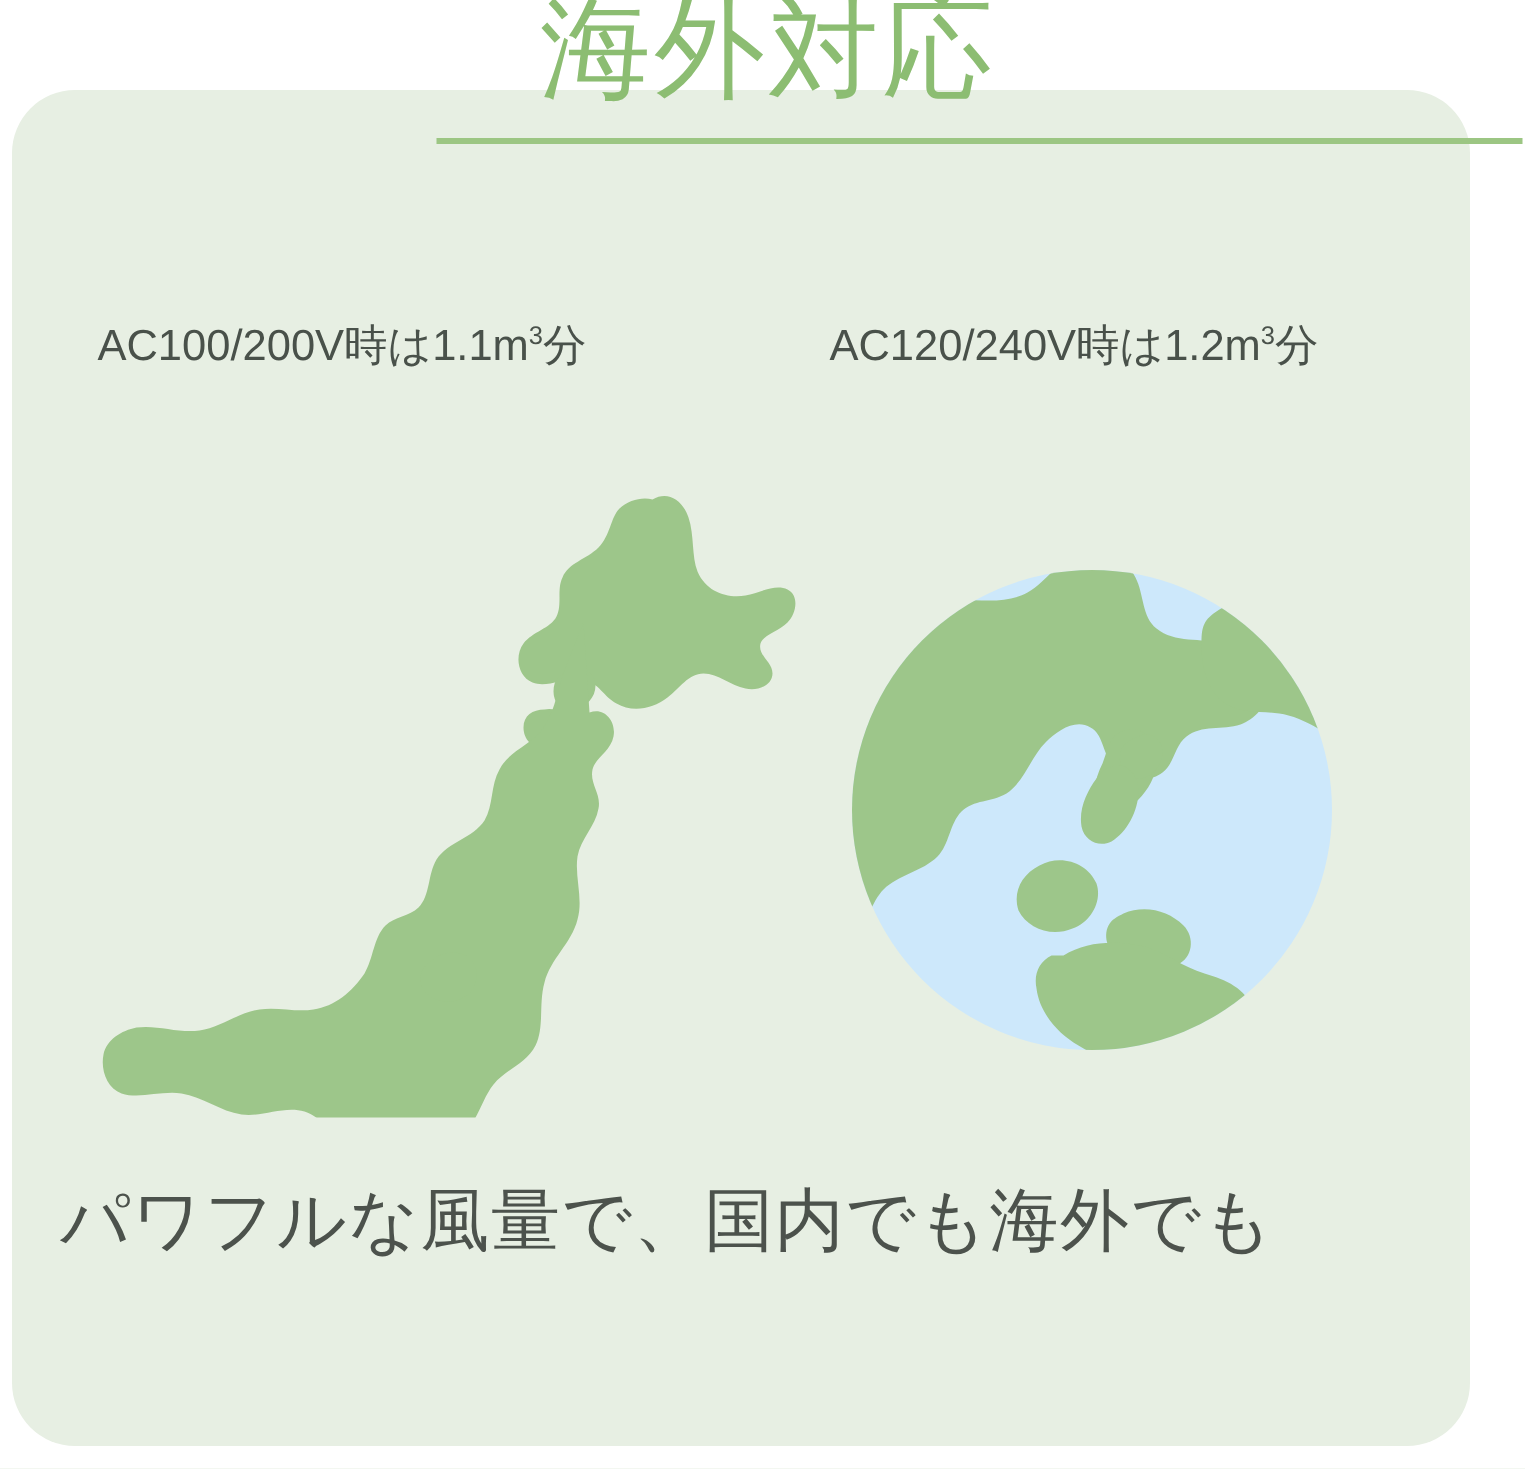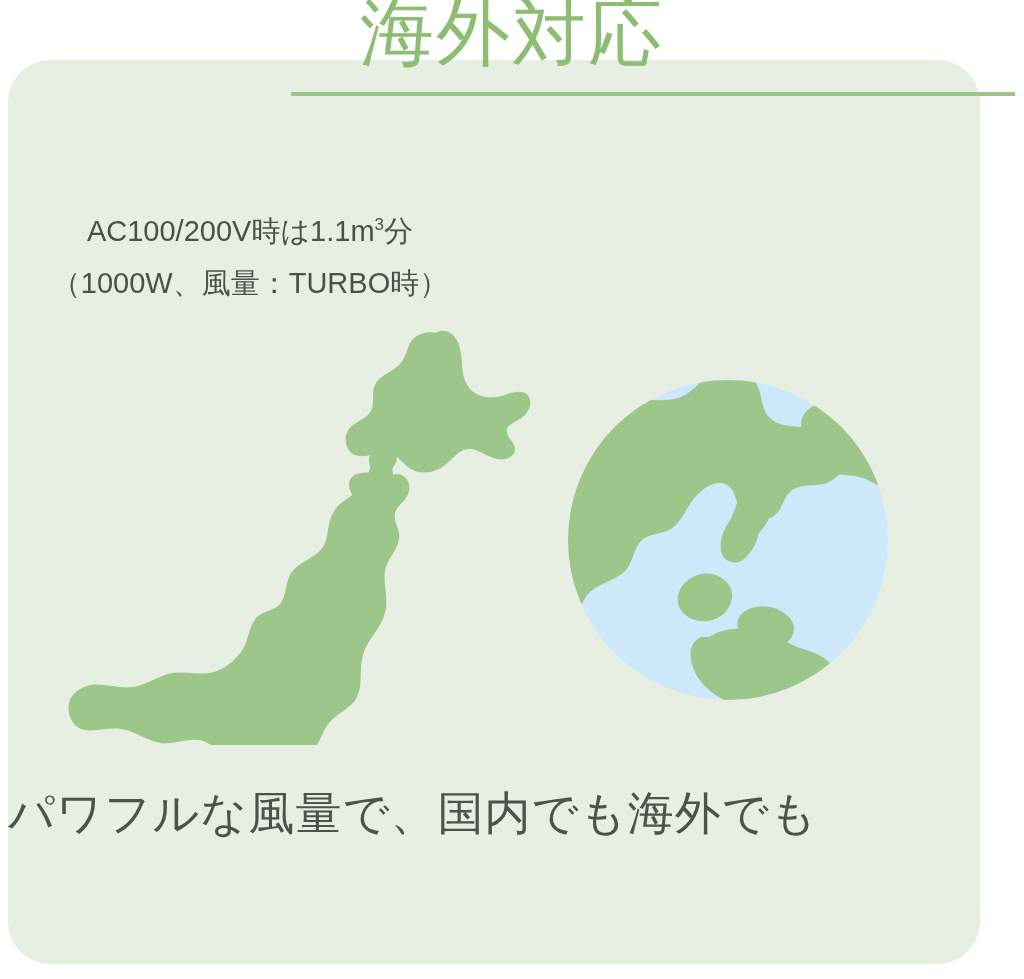--- a/index.html
+++ b/index.html
@@ -27,21 +27,21 @@
     white-space:nowrap;
   }
   .title-rule{
     position:absolute;left:291px;top:92px;width:724px;height:4px;
     background:#9cc683;
   }
 
   
   .specs{
     position:absolute;left:8px;top:205px;width:972px;
-    display:flex;justify-content:center;align-items:flex-start;
+    display:flex;align-items:flex-start;
     gap:48px;
   }
   .spec-col{
     width:440px;text-align:center;
     color:#49514a;
     font-size:29px;line-height:52px;
     letter-spacing:0px;
     white-space:nowrap;
   }
   .spec-line{display:block;}
@@ -64,42 +64,43 @@
   .japan-map svg,.globe svg{display:block;width:100%;height:100%;}
 
   
   .caption{
     position:absolute;left:8px;top:778px;width:780px;
     text-align:center;
     color:#4c524c;
     font-size:46px;line-height:70px;
     letter-spacing:1px;
     white-space:nowrap;
+    padding-left:32px;
   }
   .caption span{display:block;}
 </style>
 </head>
 <body>
 
 <div id="stage">
 
   <div class="card"></div>
 
   <div class="title-rule"></div>
 
   <div class="title">海外対応</div>
 
   <div class="specs">
 
     <div class="spec-col">
       <span class="spec-line"><span>AC100/200V時は1.1m</span><sup>3</sup><span>分</span></span>
-      <span class="spec-line">（1000W、風量：TURBO時）</span>
     </div>
 
     <div class="spec-col">
+      <span class="spec-line"><span>AC120/240V時は1.2m</span><sup>3</sup><span>分</span></span>
     </div>
 
   </div>
 
   <div class="illus">
 
     <div class="japan-map">
       <svg viewBox="0 0 470 420" xmlns="http://www.w3.org/2000/svg">
         <g fill="#9dc68a">
 

